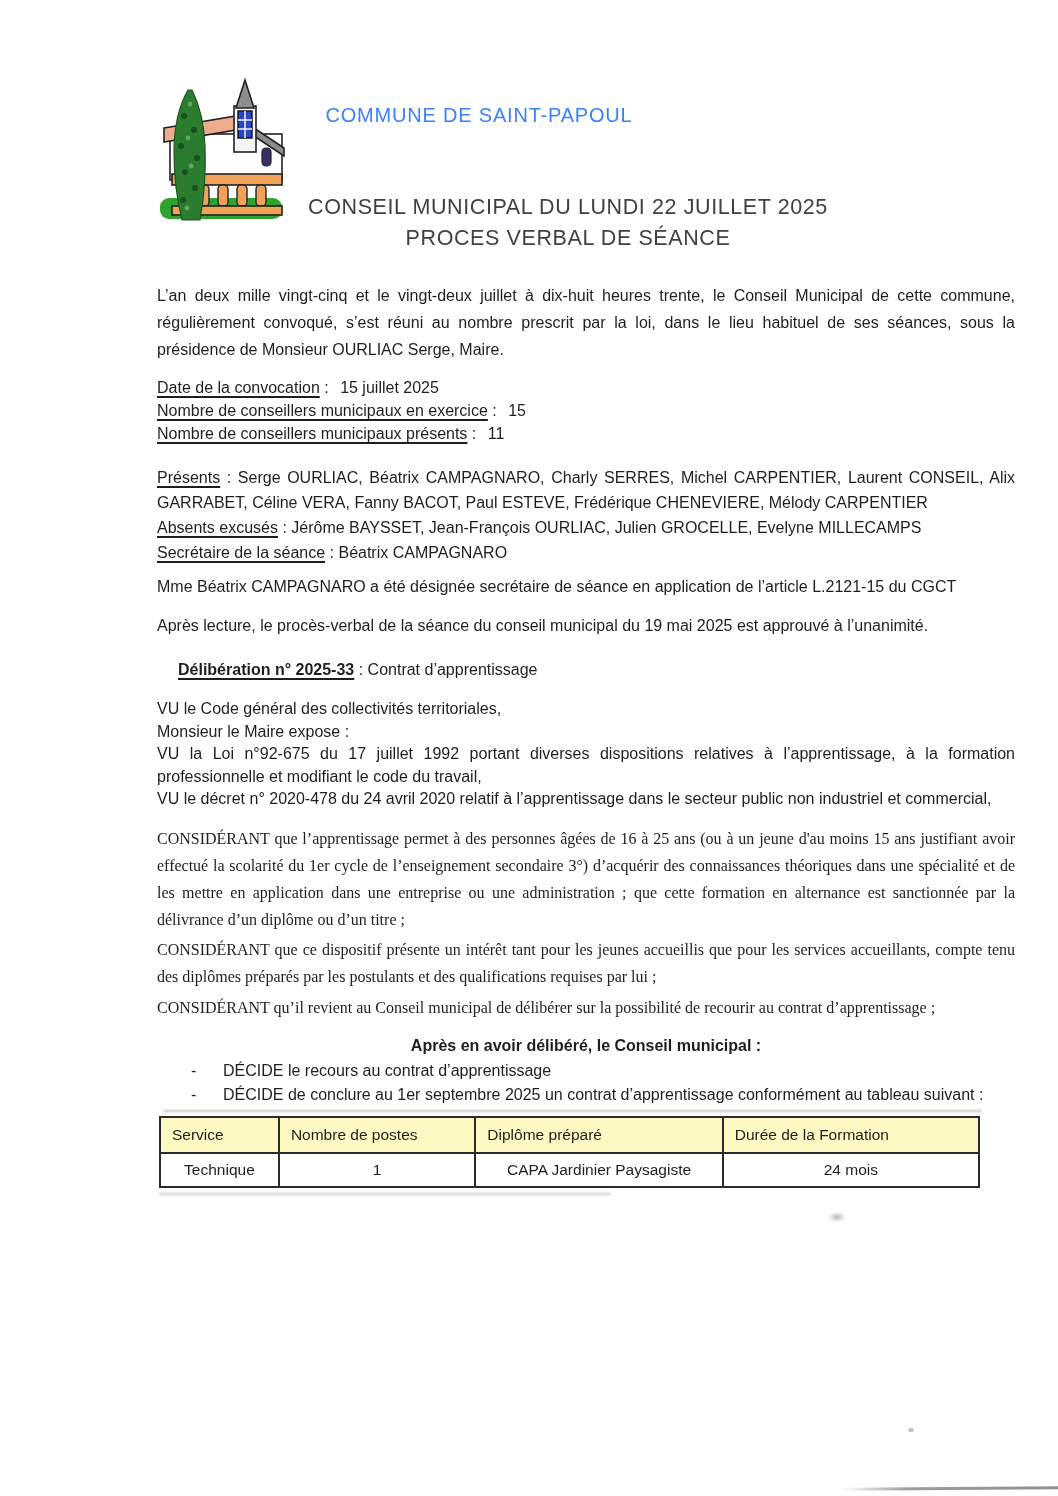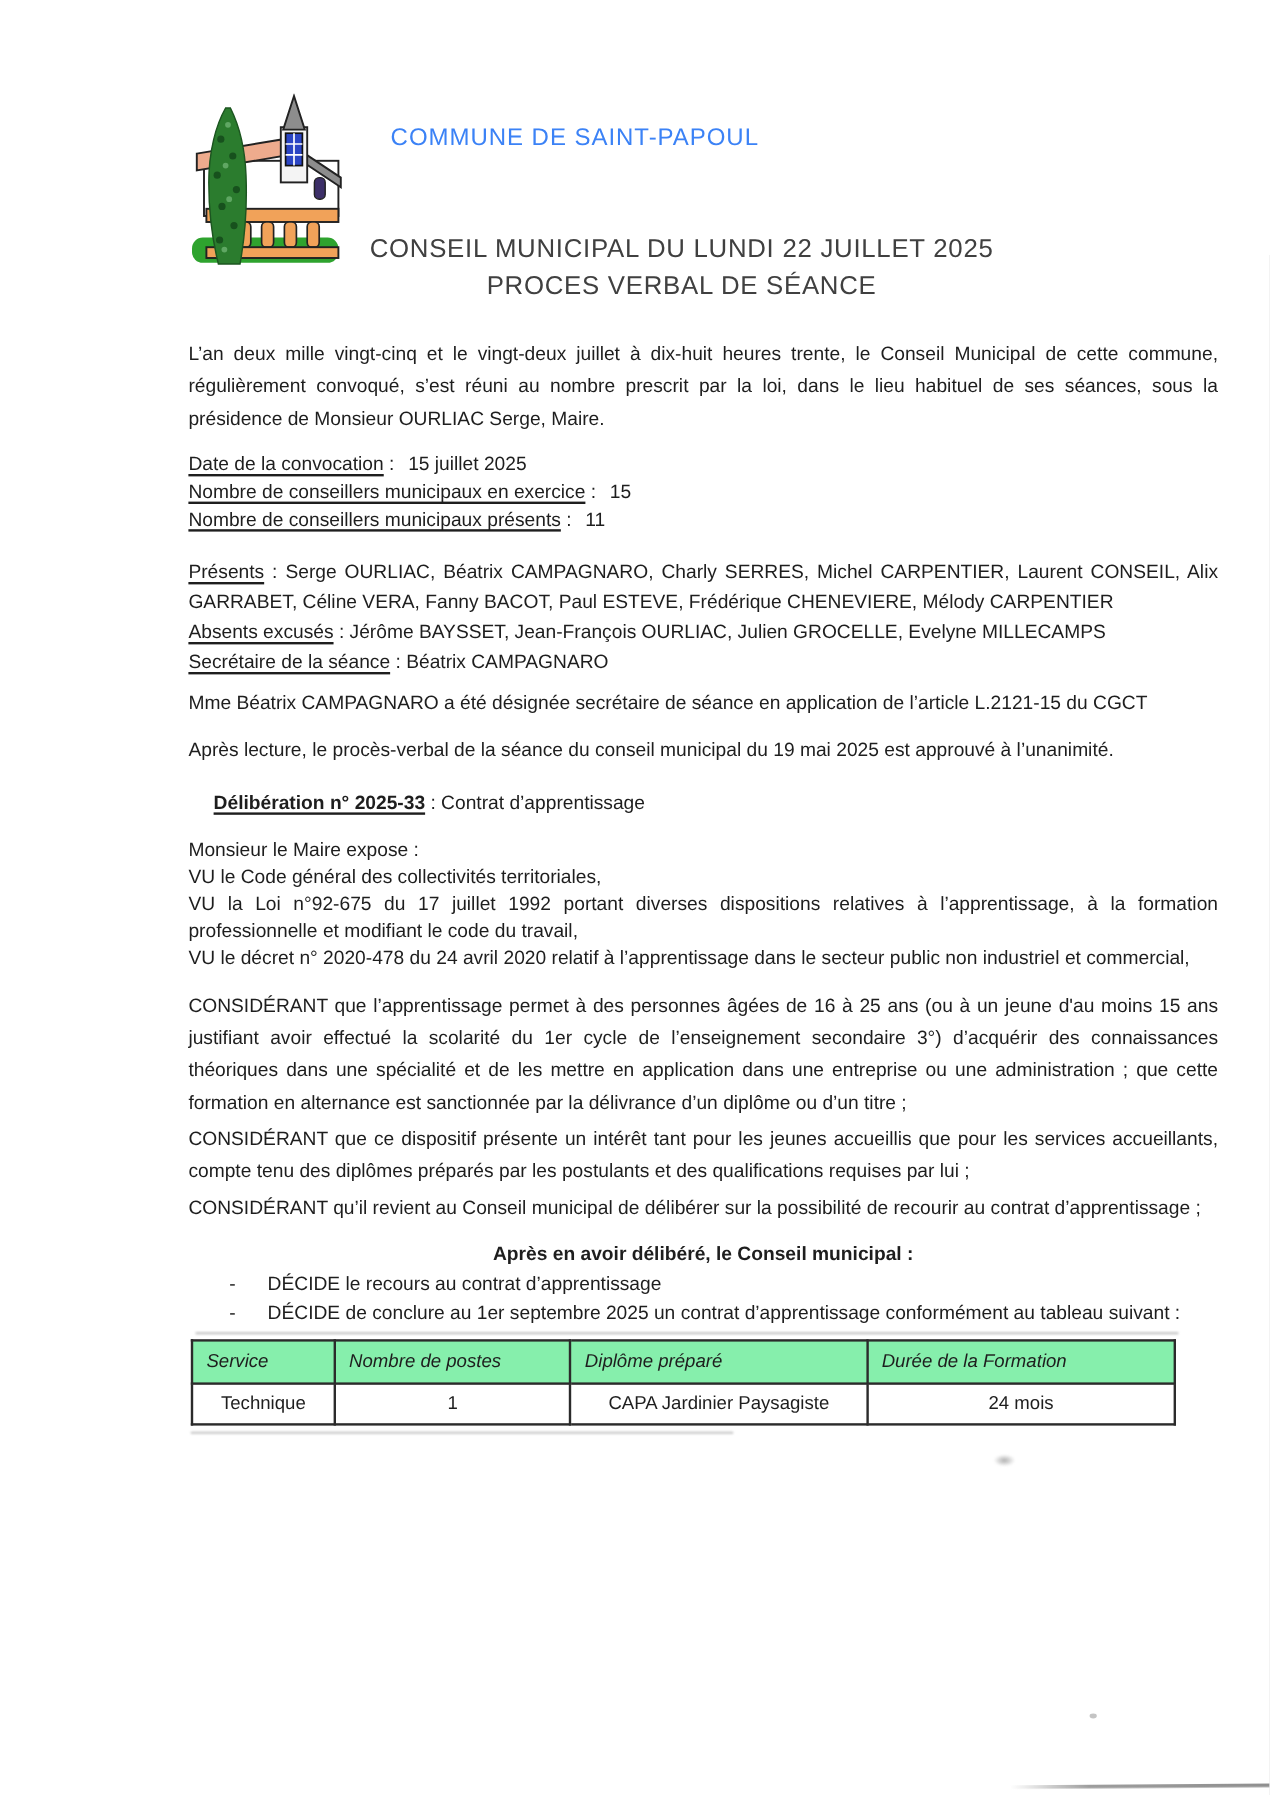--- a/index.html
+++ b/index.html
@@ -47,21 +47,21 @@
   .attendance { line-height:25px; text-align:justify; margin:0 0 8px 0; }
 
   .approval { text-align:justify; margin:0 0 17px 0; }
 
   .delib { margin:0 0 15px 0; }
   .delib .lbl { font-weight:bold;margin-left:21px; }
 
   .expose { line-height:22.5px; text-align:justify; margin:0 0 14px 0; }
   .expose p { margin:0; text-align:justify; }
 
-  .consid { text-align:justify; margin:0 0 3px 0; }
+  .consid { text-align:justify; margin:0 0 3px 0;font-family:Liberation Serif, serif; }
   .consid.c2 { margin-bottom:4px; }
   .consid.c3 { margin-bottom:11px; }
 
   .decision-heading { font-weight:bold; margin:0;text-align:center; }
   .bullets { line-height:24px; margin:0 0 9px 0; }
   .bullet { display:flex; }
   .bullet .marker { width:32px; padding-left:34px; flex:0 0 auto; }
   .bullet .btxt { flex:1 1 auto; text-align:justify; }
 
   
@@ -72,21 +72,21 @@
     font-size:15.5px;
     position:relative;
   }
   table.apprentice td, table.apprentice th {
     border:2.5px solid #2b2b2b;
     padding:0 11px;
     text-align:left;
     font-weight:normal;
     vertical-align:middle;
   }
-  table.apprentice th { background:#86efac; height:34px;font-style:italic; }
+  table.apprentice th { background:#fef9c3; height:34px; }
   table.apprentice td { height:32px; background:#fff;text-align:center; }
   .table-wrap { position:relative; width:821px; }
   .table-wrap::before {            
     content:""; position:absolute; left:6px; right:-4px; top:-6px; height:2px;
     background:#c7c7c7; filter:blur(1px);
   }
   .table-wrap::after {             
     content:""; position:absolute; left:2px; width:55%; bottom:-7px; height:2px;
     background:#cccccc; filter:blur(1px);
   }
@@ -183,22 +183,22 @@
 
     <p class="note">Mme Béatrix CAMPAGNARO a été désignée secrétaire de séance en application de l’article L.2121-15 du CGCT</p>
 
     <p class="approval">Après lecture, le procès-verbal de la séance du conseil municipal du 19 mai 2025 est approuvé à l’unanimité.</p>
 
     <div class="delib">
       <span class="u lbl">Délibération n° 2025-33</span><span class="sep"> : </span><span>Contrat d’apprentissage</span>
     </div>
 
     <div class="expose">
+      <p>VU le Code général des collectivités territoriales,</p>
       <p>Monsieur le Maire expose  :</p>
-      <p>VU le Code général des collectivités territoriales,</p>
       <p>VU la Loi n°92-675 du 17 juillet 1992 portant diverses dispositions relatives à l’apprentissage, à la formation professionnelle et modifiant le code du travail,</p>
       <p>VU le décret n° 2020-478 du 24 avril 2020 relatif à l’apprentissage dans le secteur public non industriel et commercial,</p>
     </div>
 
     <p class="consid">CONSIDÉRANT que l’apprentissage permet à des personnes âgées de 16 à 25 ans (ou à un jeune d'au moins 15 ans justifiant avoir effectué la scolarité du 1er cycle de l’enseignement secondaire 3°) d’acquérir des connaissances théoriques dans une spécialité et de les mettre en application dans une entreprise ou une administration  ; que cette formation en alternance est sanctionnée par la délivrance d’un diplôme ou d’un titre  ;</p>
     <p class="consid c2">CONSIDÉRANT que ce dispositif présente un intérêt tant pour les jeunes accueillis que pour les services accueillants, compte tenu des diplômes préparés par les postulants et des qualifications requises par lui  ;</p>
     <p class="consid c3">CONSIDÉRANT qu’il revient au Conseil municipal de délibérer sur la possibilité de recourir au contrat d’apprentissage  ;</p>
 
     <p class="decision-heading">Après en avoir délibéré, le Conseil municipal :</p>
 

